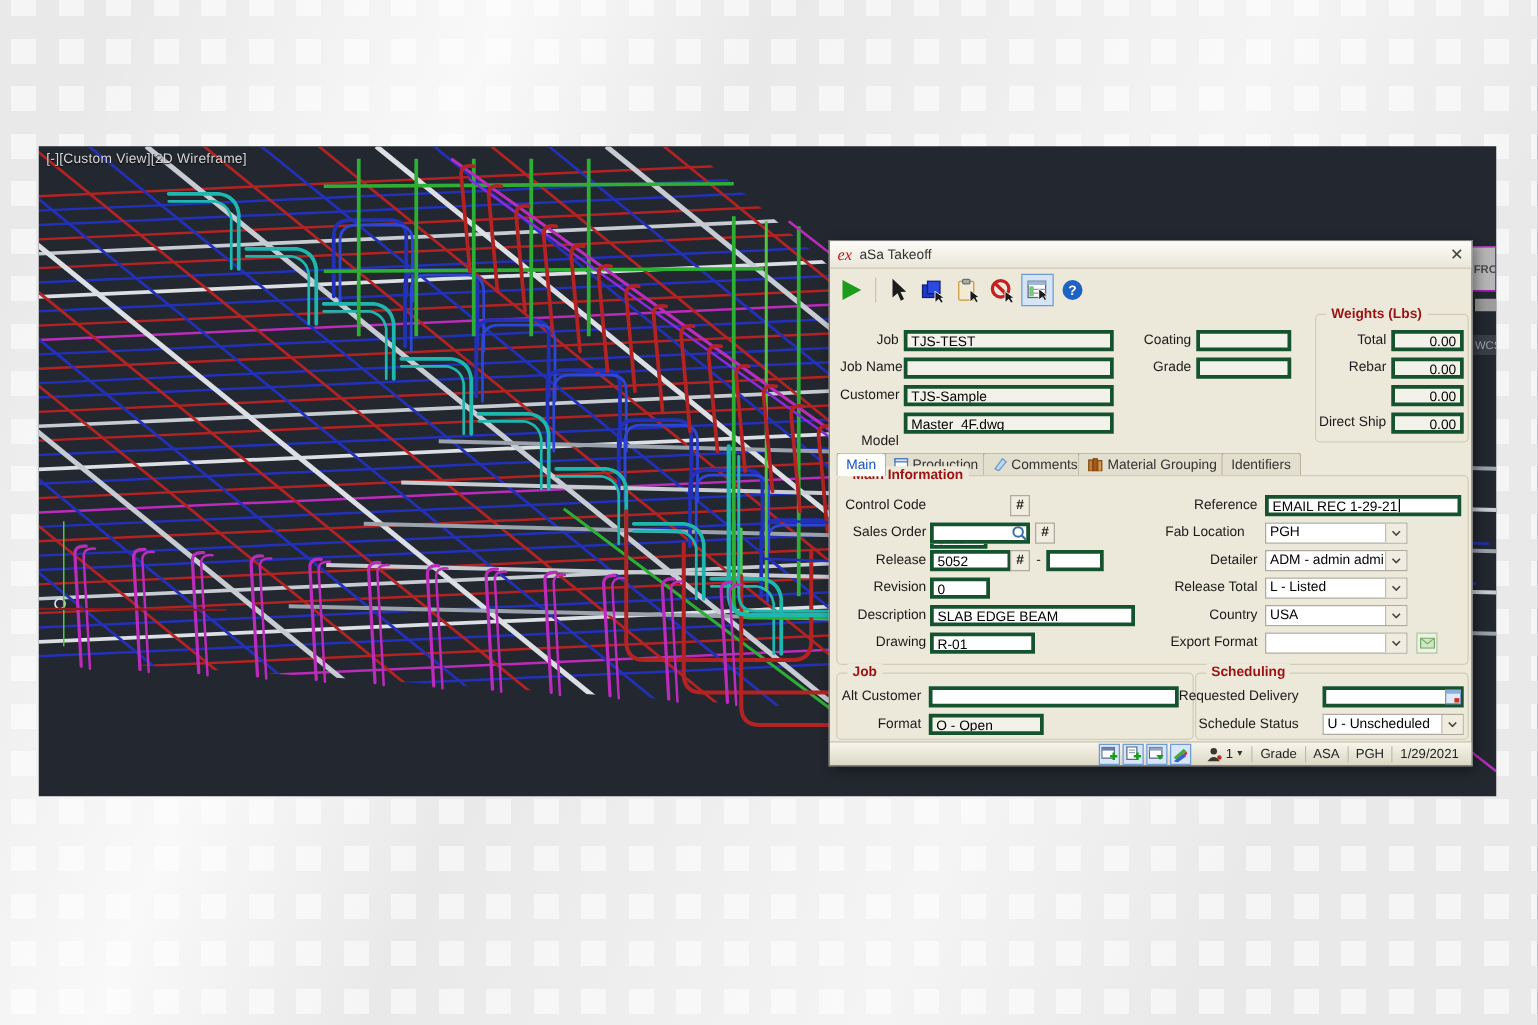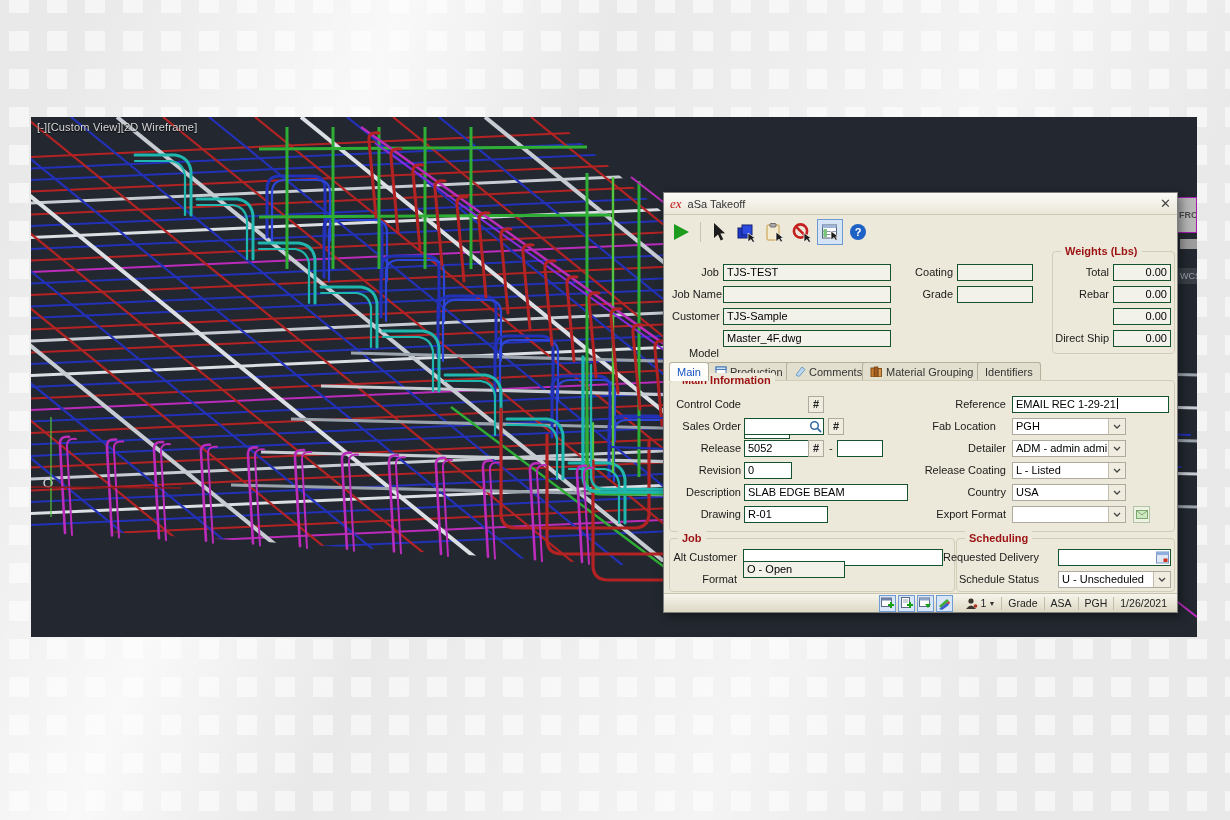--- a/index.html
+++ b/index.html
@@ -30,21 +30,21 @@
   .title{color:#333;font-size:11px;}
   .close{margin-left:auto;color:#444;font-size:13px;line-height:13px;cursor:default;}
   .tbar{position:absolute;left:0;top:22px;right:0;height:33px;display:flex;align-items:center;padding-left:4px;}
   .tbtn{width:26px;height:26px;display:flex;align-items:center;justify-content:center;margin-right:2px;}
   .tbtn.sel{background:#d6e5f5;border:1px solid #6f9bd2;box-sizing:border-box;}
   .tsep{width:1px;height:20px;background:#c9c4b0;margin:0 4px;}
   
   .grp{position:absolute;border:1px solid #d2cdb8;border-radius:4px;box-sizing:border-box;}
   .cap{position:absolute;top:-8px;left:8px;background:#ece9da;padding:0 4px;color:#9c1212;font-weight:bold;font-size:11px;line-height:14px;}
   .lbl{position:absolute;height:17px;line-height:17px;font-size:11px;color:#1a1a1a;text-align:right;white-space:nowrap;}
-  .fld{position:absolute;height:17px;background:#fff;border:1px solid #14532d;box-sizing:border-box;
+  .fld{position:absolute;height:17px;background:#fff;border:3px solid #14532d;box-sizing:border-box;
        font-size:11px;line-height:15px;padding:0 3px;color:#000;white-space:nowrap;overflow:hidden;}
   .fld.ro{background:#f2f1ea;}
   .fld.num{text-align:right;}
   .caret{display:inline-block;width:1px;height:11px;background:#000;vertical-align:-1px;margin-left:1px;}
   .hashbtn{position:absolute;height:17px;width:16px;background:#f0ede0;border:1px solid #aeaa9d;box-sizing:border-box;
            font-weight:bold;text-align:center;line-height:15px;font-size:11px;color:#222;}
   .dash{position:absolute;height:17px;line-height:17px;font-size:11px;color:#222;}
   .combo{position:absolute;height:17px;background:#fff;border:1px solid #aeaa9d;box-sizing:border-box;}
   .combo .val{position:absolute;left:3px;top:0;right:18px;line-height:15px;font-size:11px;white-space:nowrap;overflow:hidden;}
   .combo .cbtn{position:absolute;right:0;top:0;bottom:0;width:16px;background:#f0ede0;border-left:1px solid #c3beab;
@@ -420,21 +420,21 @@
   </div>
   <div class="lbl" style="left:258px;top:247px;width:84px;">Detailer</div>
   <div class="combo" style="left:348px;top:247px;width:114px;">
     <span class="val">ADM - admin admin</span>
     <span class="cbtn">
         <svg width="8" height="5">
           <polyline points="1,1 4,4 7,1" fill="none" stroke="#444" stroke-width="1.3"></polyline>
         </svg>
       </span>
   </div>
-  <div class="lbl" style="left:258px;top:269px;width:84px;">Release Coating</div>
+  <div class="lbl" style="left:258px;top:269px;width:84px;">Release Total</div>
   <div class="combo" style="left:348px;top:269px;width:114px;">
     <span class="val">L - Listed</span>
     <span class="cbtn">
         <svg width="8" height="5">
           <polyline points="1,1 4,4 7,1" fill="none" stroke="#444" stroke-width="1.3"></polyline>
         </svg>
       </span>
   </div>
   <div class="lbl" style="left:258px;top:291px;width:84px;">Country</div>
   <div class="combo" style="left:348px;top:291px;width:114px;">
@@ -460,21 +460,21 @@
       <polyline points="0.5,0.5 6,5 11.5,0.5" fill="none" stroke="#79a868"></polyline>
     </svg>
   </div>
 
   <div class="grp" style="left:5px;top:345px;width:286px;height:54px;">
     <span class="cap">Job</span>
   </div>
   <div class="lbl" style="left:8px;top:356px;width:65px;">Alt Customer</div>
   <div class="fld" style="left:79px;top:356px;width:200px;"></div>
   <div class="lbl" style="left:8px;top:378px;width:65px;">Format</div>
-  <div class="fld ro" style="left:79px;top:368px;width:102px;">O - Open</div>
+  <div class="fld ro" style="left:79px;top:378px;width:92px;">O - Open</div>
 
   <div class="grp" style="left:292px;top:345px;width:219px;height:54px;">
     <span class="cap">Scheduling</span>
   </div>
   <div class="lbl" style="left:272px;top:356px;width:103px;">Requested Delivery</div>
   <div class="fld" style="left:394px;top:356px;width:113px;"></div>
   <svg style="position:absolute;left:492px;top:358px;" width="13" height="13">
     <rect x="0.5" y="1" width="12" height="11" fill="#dfe9f6" stroke="#7a96c0"></rect>
     <rect x="0.5" y="1" width="12" height="3" fill="#8fb0dd"></rect>
     <rect x="7.5" y="7.5" width="4" height="3.5" fill="#cc3322"></rect>
@@ -526,15 +526,15 @@
         <circle cx="6" cy="4" r="2.6" fill="#3b352e"></circle>
         <path d="M1,12 q5,-7 10,0 z" fill="#3b352e"></path>
         <circle cx="10.5" cy="9" r="1.8" fill="#b03020"></circle>
       </svg>
       <span>1</span>
       <span class="dd">▼</span>
     </span>
     <span class="spanel">Grade</span>
     <span class="spanel">ASA</span>
     <span class="spanel">PGH</span>
-    <span class="spanel">1/26/2021</span>
+    <span class="spanel">1/29/2021</span>
   </div>
 </div>
 
 </body></html>

